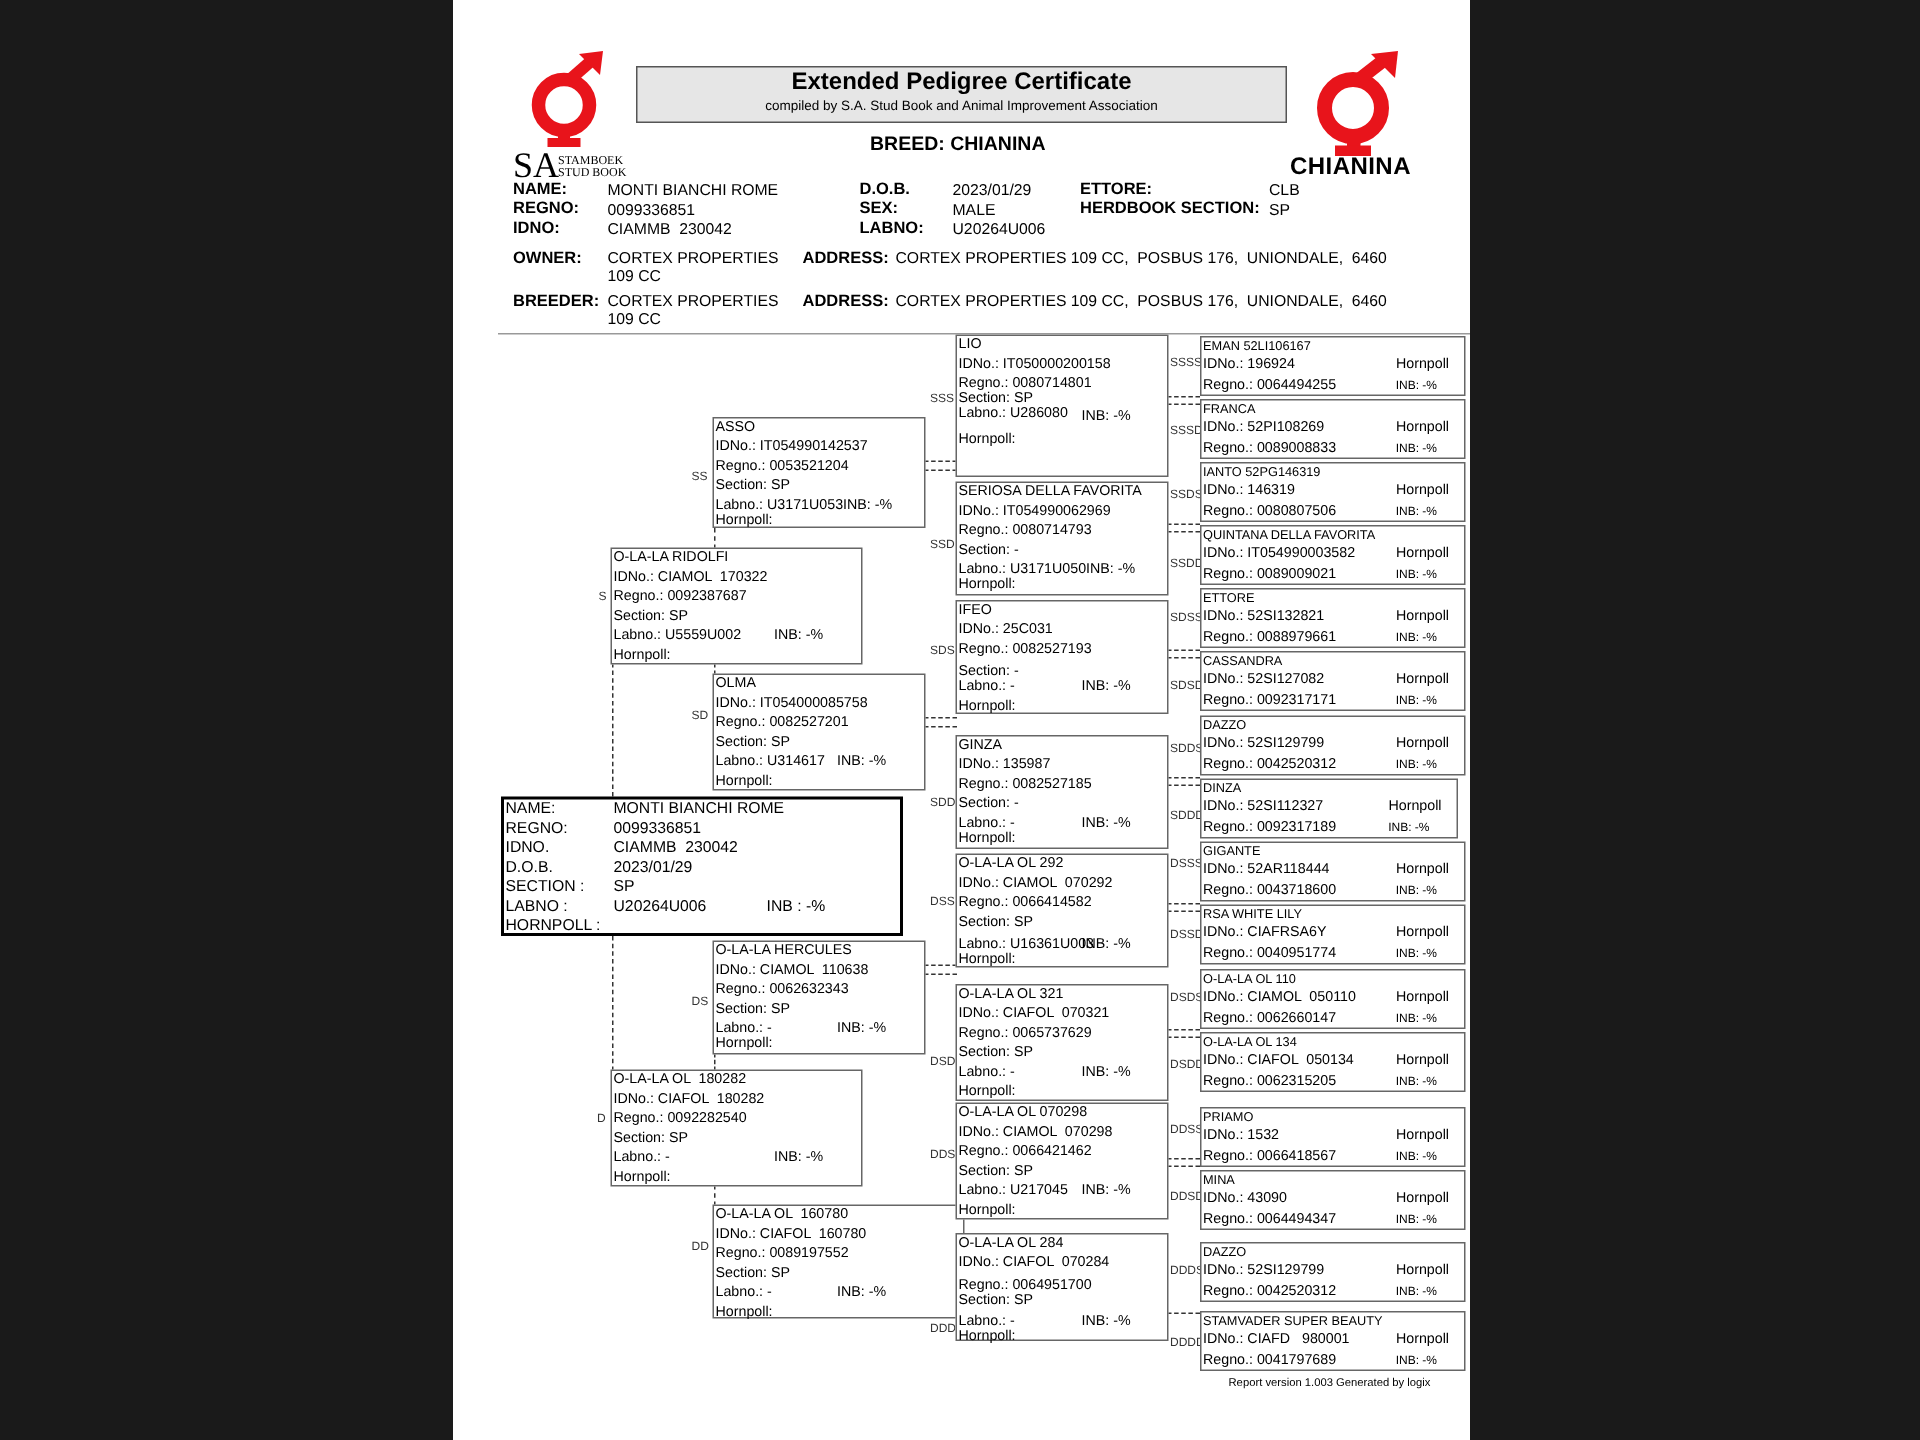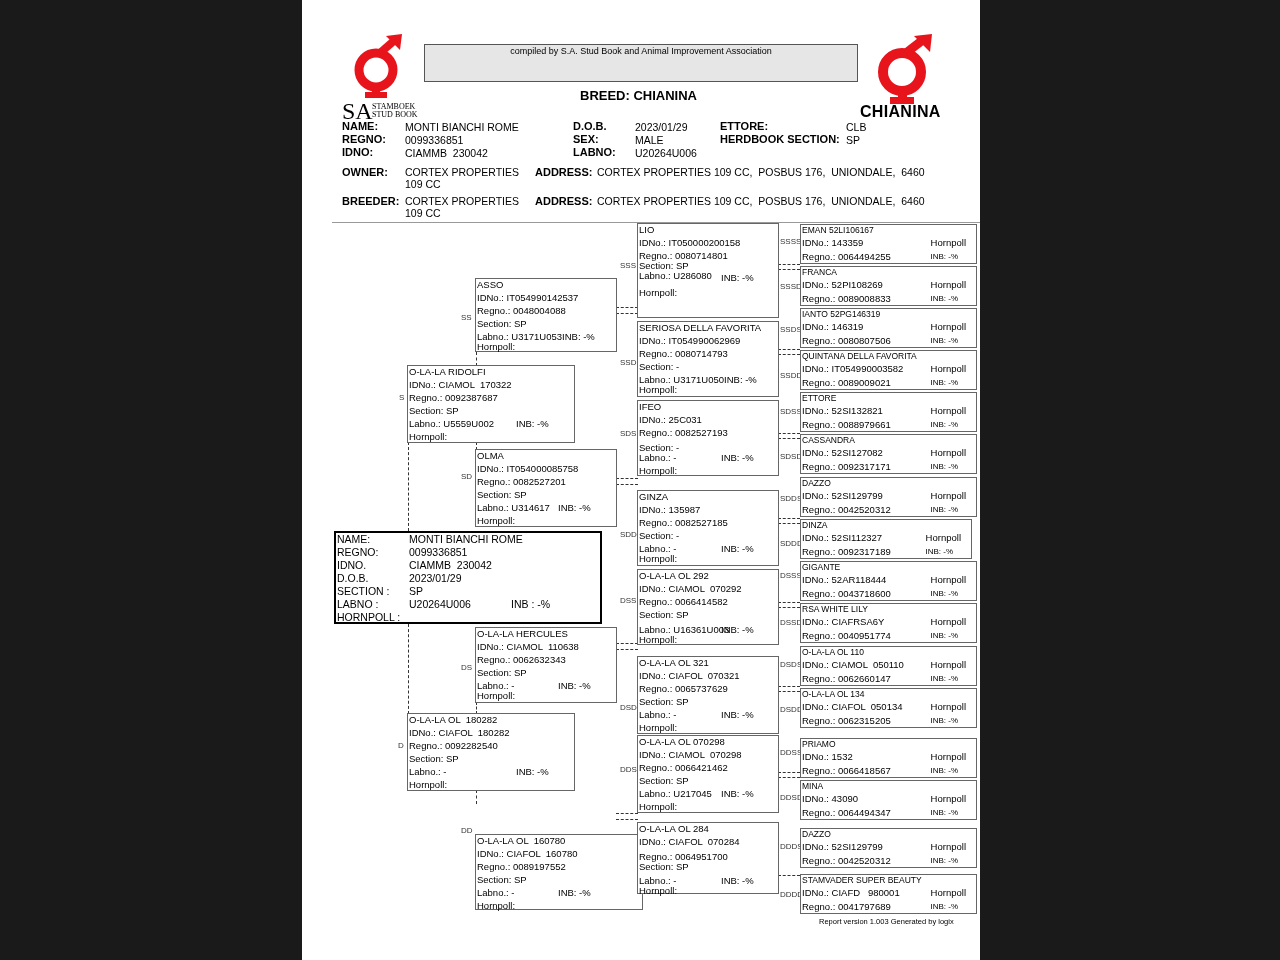--- a/index.html
+++ b/index.html
@@ -41,20 +41,21 @@
     <rect x="22" y="52" width="8" height="12" fill="#e8141b"></rect>
     <rect x="15" y="58" width="22" height="6" fill="#e8141b"></rect>
   </svg>
   <div class="abs" style="left:40px;top:100px;font-family:Liberation Serif, serif;">
     <span style="font-size:24px;line-height:22px;">SA</span>
     <span class="abs" style="left:30px;top:3px;font-size:8px;line-height:8px;">STAMBOEK</span>
     <span class="abs" style="left:30px;top:11px;font-size:8px;line-height:8px;white-space:nowrap;">STUD BOOK</span>
   </div>
 
   <div class="title-box">
+    <div class="t1">Extended Pedigree Certificate</div>
     <div class="t2">compiled by S.A. Stud Book and Animal Improvement Association</div>
   </div>
   <div class="breed">BREED: CHIANINA</div>
 
   <svg class="abs" style="left:570px;top:34px" width="64" height="74" viewBox="0 0 64 74">
     <circle cx="30" cy="38" r="19" fill="none" stroke="#e8141b" stroke-width="10"></circle>
     <path d="M34 19 L52 5" stroke="#e8141b" stroke-width="9"></path>
     <path d="M42 2 L60 0 L58 18 Z" fill="#e8141b"></path>
     <rect x="26" y="56" width="9" height="12" fill="#e8141b"></rect>
     <rect x="18" y="63" width="24" height="7" fill="#e8141b"></rect>
@@ -167,21 +168,21 @@
     <div class="row"><span>IDNo.: </span><span style="white-space:pre">CIAFOL  180282</span></div>
     <div class="row"><span>Regno.: </span><span>0092282540</span></div>
     <div class="row"><span>Section: </span><span>SP</span></div>
     <div class="row"><span>Labno.: </span><span>-</span><span class="inb" style="left:107px">INB: -%</span></div>
     <div class="row">Hornpoll:</div>
   </div>
 
   <div class="box" style="left:173px;top:278px;width:142px;height:74px">
     <div class="row">ASSO</div>
     <div class="row"><span>IDNo.: </span><span>IT054990142537</span></div>
-    <div class="row"><span>Regno.: </span><span>0048004088</span></div>
+    <div class="row"><span>Regno.: </span><span>0053521204</span></div>
     <div class="row"><span>Section: </span><span>SP</span></div>
     <div class="row" style="height:10px"><span>Labno.: </span><span>U3171U053</span><span>INB: -%</span></div>
     <div class="row">Hornpoll:</div>
   </div>
 
   <div class="box" style="left:173px;top:449px;width:142px;height:78px">
     <div class="row">OLMA</div>
     <div class="row"><span>IDNo.: </span><span>IT054000085758</span></div>
     <div class="row"><span>Regno.: </span><span>0082527201</span></div>
     <div class="row"><span>Section: </span><span>SP</span></div>
@@ -191,21 +192,21 @@
 
   <div class="box" style="left:173px;top:627px;width:142px;height:76px">
     <div class="row">O-LA-LA HERCULES</div>
     <div class="row"><span>IDNo.: </span><span style="white-space:pre">CIAMOL  110638</span></div>
     <div class="row"><span>Regno.: </span><span>0062632343</span></div>
     <div class="row"><span>Section: </span><span>SP</span></div>
     <div class="row" style="height:10px"><span>Labno.: </span><span>-</span><span class="inb" style="left:81px">INB: -%</span></div>
     <div class="row">Hornpoll:</div>
   </div>
 
-  <div class="box" style="left:173px;top:834px;width:168px;height:76px">
+  <div class="box" style="left:173px;top:803px;width:168px;height:76px">
     <div class="row" style="white-space:pre">O-LA-LA OL  160780</div>
     <div class="row"><span>IDNo.: </span><span style="white-space:pre">CIAFOL  160780</span></div>
     <div class="row"><span>Regno.: </span><span>0089197552</span></div>
     <div class="row"><span>Section: </span><span>SP</span></div>
     <div class="row"><span>Labno.: </span><span>-</span><span class="inb" style="left:81px">INB: -%</span></div>
     <div class="row">Hornpoll:</div>
   </div>
 
   <div class="box" style="left:335px;top:223px;width:142px;height:95px">
     <div class="row">LIO</div>
@@ -284,21 +285,21 @@
   <div class="code" style="left:478px;top:618px">DSSD</div>
   <div class="code" style="left:478px;top:660px">DSDS</div>
   <div class="code" style="left:478px;top:705px">DSDD</div>
   <div class="code" style="left:478px;top:748px">DDSS</div>
   <div class="code" style="left:478px;top:793px">DDSD</div>
   <div class="code" style="left:478px;top:842px">DDDS</div>
   <div class="code" style="left:478px;top:890px">DDDD</div>
 
   <div class="gbox" style="left:498px;top:224px;width:177px;height:40px">
       <div class="nm">EMAN 52LI106167</div>
-      <div class="r"><span>IDNo.: </span><span>143359</span><span class="hp">Hornpoll</span></div>
+      <div class="r"><span>IDNo.: </span><span>196924</span><span class="hp">Hornpoll</span></div>
       <div class="r"><span>Regno.: </span><span>0064494255</span><span class="ib">INB: -%</span></div>
     </div>
   <div class="gbox" style="left:498px;top:266px;width:177px;height:40px">
       <div class="nm">FRANCA</div>
       <div class="r"><span>IDNo.: </span><span>52PI108269</span><span class="hp">Hornpoll</span></div>
       <div class="r"><span>Regno.: </span><span>0089008833</span><span class="ib">INB: -%</span></div>
     </div>
   <div class="gbox" style="left:498px;top:308px;width:177px;height:40px">
       <div class="nm">IANTO 52PG146319</div>
       <div class="r"><span>IDNo.: </span><span>146319</span><span class="hp">Hornpoll</span></div>

